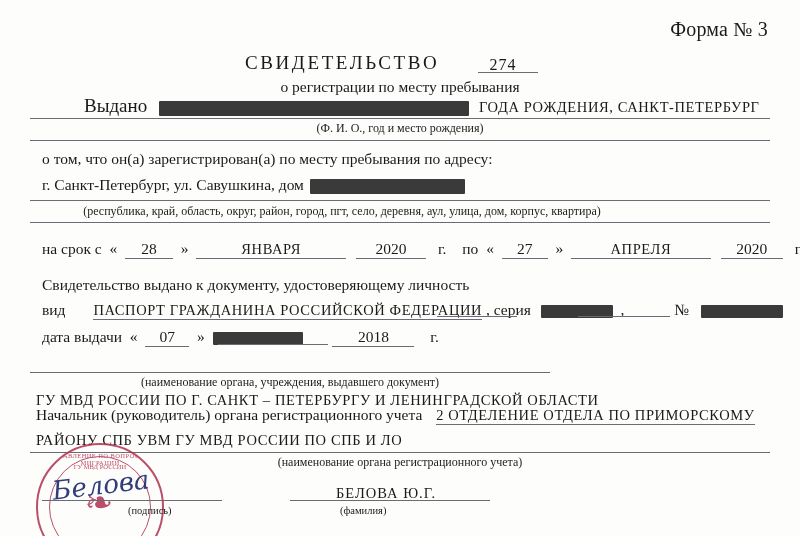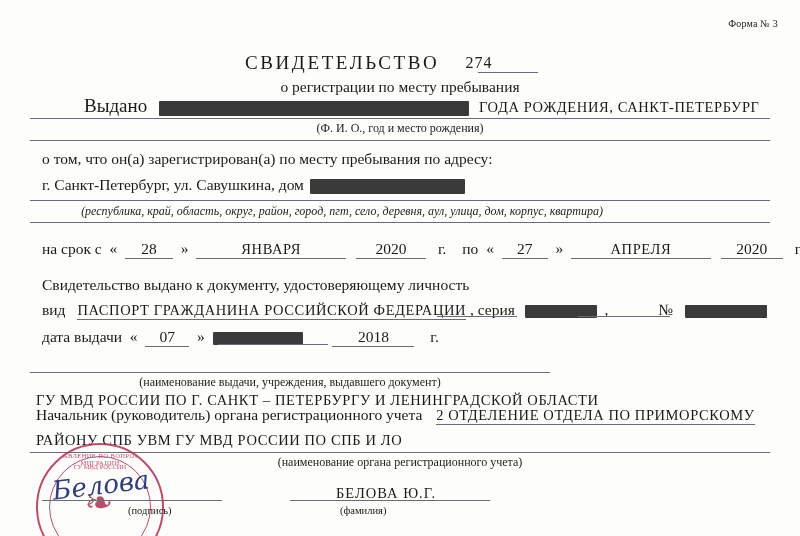--- a/index.html
+++ b/index.html
@@ -16,32 +16,32 @@
   }
   .page {
     position: relative;
     width: 800px;
     height: 536px;
     background: #fdfdfb;
   }
   .form-no {
     position: absolute;
     top: 18px;
-    right: 22px;
-    font-size: 10px;
+    right: 32px;
+    font-size: 20px;
     letter-spacing: 0.2px;
   }
   .title-wrap {
     position: absolute;
     top: 52px;
     left: 245px;
     width: 320px;
     display: flex;
-    align-items: center;
-    gap: 26px;
+    align-items: flex-end;
+    gap: 50px;
   }
   .title-text {
     font-size: 19px;
     letter-spacing: 2.6px;
   }
   .doc-number {
     font-size: 16px;
     letter-spacing: 1px;
   }
   .subtitle {
@@ -192,21 +192,21 @@
 
   <div class="line" style="left:30px; top:140px; width:740px;"></div>
 
   <div class="row" style="left:42px; top:150px;">о том, что он(а) зарегистрирован(а) по месту пребывания по адресу:</div>
 
   <div class="row" style="left:42px; top:176px;">
     <span>г. Санкт-Петербург, ул. Савушкина, дом</span>
     <span class="redact redact-tall" style="width:155px; margin-left:2px;"></span>
   </div>
   <div class="line" style="left:30px; top:200px; width:740px;"></div>
-  <div class="hint" style="position:absolute; left:0; top:204px; width:684px;font-style:italic;">(республика, край, область, округ, район, город, пгт, село, деревня, аул, улица, дом, корпус, квартира)</div>
+  <div class="hint" style="position:absolute; left:0; top:204px; width:684px;">(республика, край, область, округ, район, город, пгт, село, деревня, аул, улица, дом, корпус, квартира)</div>
   <div class="line" style="left:30px; top:222px; width:740px;"></div>
 
   <div class="row" style="left:42px; top:240px;">
     <span>на срок с</span>
     <span class="quote">&nbsp;«&nbsp;</span>
     <span class="underline-txt" style="width:48px; text-align:center;">28</span>
     <span class="quote">&nbsp;»&nbsp;</span>
     <span class="underline-txt small-caps" style="width:150px; text-align:center;">ЯНВАРЯ</span>
     <span class="underline-txt" style="width:70px; text-align:center; margin-left:6px;">2020</span>
     <span style="margin-left:8px;">г.</span>
@@ -216,21 +216,21 @@
     <span class="quote">&nbsp;»&nbsp;</span>
     <span class="underline-txt small-caps" style="width:140px; text-align:center;">АПРЕЛЯ</span>
     <span class="underline-txt" style="width:62px; text-align:center; margin-left:6px;">2020</span>
     <span style="margin-left:8px;">г.</span>
   </div>
 
   <div class="row" style="left:42px; top:276px;">Свидетельство выдано к документу, удостоверяющему личность</div>
 
   <div class="row" style="left:42px; top:301px;">
     <span>вид</span>
-    <span class="underline-txt small-caps" style="margin-left:8px;">ПАСПОРТ ГРАЖДАНИНА РОССИЙСКОЙ ФЕДЕРАЦИИ</span>
+    <span class="underline-txt small-caps" style="margin-left:24px;">ПАСПОРТ ГРАЖДАНИНА РОССИЙСКОЙ ФЕДЕРАЦИИ</span>
     <span>, серия</span>
     <span class="redact" style="width:72px; margin-left:6px;"></span>
     <span>&nbsp;,</span>
     <span style="margin-left:46px;">№</span>
     <span class="redact" style="width:82px; margin-left:8px;"></span>
   </div>
   <div class="line" style="left:437px; top:316px; width:80px;"></div>
   <div class="line" style="left:578px; top:316px; width:92px;"></div>
 
   <div class="row" style="left:42px; top:328px;">
@@ -239,21 +239,21 @@
     <span class="underline-txt" style="width:44px; text-align:center;">07</span>
     <span class="quote">&nbsp;»&nbsp;</span>
     <span class="redact" style="width:90px;"></span>
     <span class="underline-txt" style="width:82px; text-align:center; margin-left:26px;">2018</span>
     <span style="margin-left:12px;">г.</span>
   </div>
   <div class="line" style="left:218px; top:344px; width:110px;"></div>
 
   <div class="row small-caps" style="left:36px; top:352px;margin-top:40px;">ГУ  МВД  РОССИИ  ПО  Г. САНКТ – ПЕТЕРБУРГУ  И  ЛЕНИНГРАДСКОЙ ОБЛАСТИ</div>
   <div class="line" style="left:30px; top:372px; width:520px;"></div>
-  <div class="hint" style="position:absolute; left:30px; top:375px; width:520px;">(наименование выдачи, учреждения, выдавшего документ)</div>
+  <div class="hint" style="position:absolute; left:30px; top:375px; width:520px;">(наименование органа, учреждения, выдавшего документ)</div>
 
   <div class="row" style="left:36px; top:406px;">
     <span>Начальник (руководитель) органа регистрационного учета</span>
     <span class="underline-txt small-caps" style="margin-left:10px;">2 ОТДЕЛЕНИЕ ОТДЕЛА  ПО ПРИМОРСКОМУ</span>
   </div>
   <div class="row small-caps" style="left:36px; top:432px;">РАЙОНУ СПБ УВМ  ГУ  МВД  РОССИИ  ПО  СПБ  И  ЛО</div>
   <div class="line" style="left:30px; top:452px; width:740px;"></div>
   <div class="hint" style="position:absolute; left:0; top:455px; width:800px;">(наименование органа регистрационного учета)</div>
 
   <div class="stamp">

